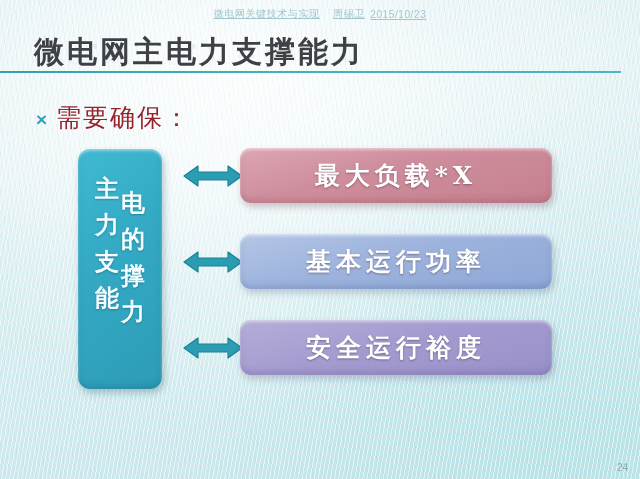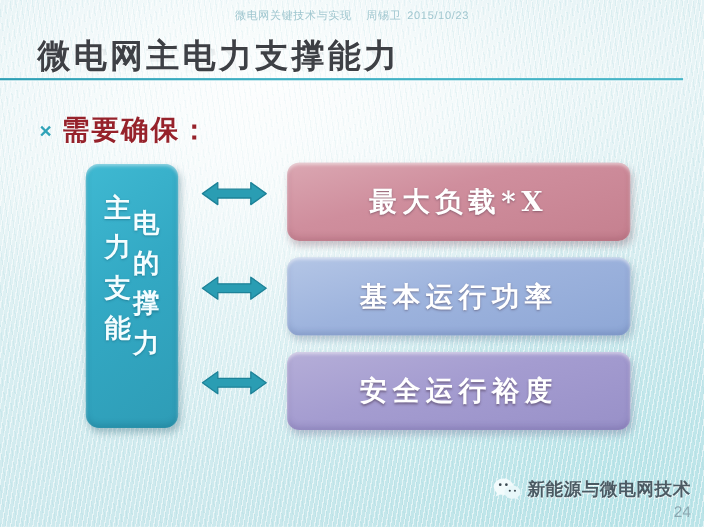--- a/index.html
+++ b/index.html
@@ -43,21 +43,21 @@
     position: absolute;
     top: 7px;
     left: 0;
     width: 100%;
     text-align: center;
     color: #9fc6cf;
     font-size: 10px;
     letter-spacing: 0.6px;
     white-space: nowrap;
   }
-  .header-line span { display: inline-block; vertical-align: middle; }
+  .header-line span { display: inline-block; vertical-align: middle; text-decoration: underline; }
   .hdr-title { margin-right: 10px; }
   .hdr-author { margin-right: 2px; }
   .hdr-date { font-family: "Liberation Sans", sans-serif; }
 
   
   .title-wrap {
     position: absolute;
     left: 22px;
     top: 36px;
     width: 600px;
@@ -111,21 +111,21 @@
     color: #2fa3b8;
     font-size: 19px;
     font-weight: 700;
     line-height: 1;
     margin-right: 9px;
     margin-top: 4px;
   }
   .bullet-text {
     font-family: "DejaVu Sans", "Liberation Sans", sans-serif;
     font-size: 25px;
-    font-weight: 700;
+    font-weight: 400;
     color: #96222b;
     letter-spacing: 2px;
     text-shadow: 0 1px 1px rgba(255,255,255,0.85);
   }
 
   
   .left-box {
     position: absolute;
     left: 78px;
     top: 149px;
@@ -159,23 +159,23 @@
     color: #f4fdff;
     line-height: 1.52;
     text-shadow: 0 1px 2px rgba(0,60,80,0.35);
   }
   .vcol-right { margin-top: 14px; margin-left: 1px; }
   .vcol-left { margin-top: 0px; margin-right: 1px; }
 
   
   .rbox {
     position: absolute;
-    left: 261px;
+    left: 240px;
     width: 312px;
-    height: 71px;
+    height: 55px;
     border-radius: 11px;
     display: flex;
     align-items: center;
     justify-content: center;
     font-family: "DejaVu Serif", "Liberation Serif", serif;
     font-size: 25px;
     font-weight: 700;
     letter-spacing: 5px;
     color: #ffffff;
     text-shadow: 0 1px 2px rgba(60,40,60,0.45);
@@ -236,21 +236,21 @@
     font-weight: 700;
     color: #4b5a63;
     letter-spacing: 0.5px;
     text-shadow: 0 1px 0 rgba(255,255,255,0.75);
   }
   .page-num {
     position: absolute;
     right: 12px;
     bottom: 6px;
     font-family: "Liberation Sans", sans-serif;
-    font-size: 14px;
+    font-size: 10px;
     color: #8aa6af;
   }
 </style>
 </head>
 <body>
 
 <div id="slide">
 
   <div id="texture"></div>
   <div id="glare"></div>
@@ -296,29 +296,16 @@
     <path d="M2 13 L16 3 L16 9 L46 9 L46 3 L60 13 L46 23 L46 17 L16 17 L16 23 Z" fill="#2a9db3" stroke="#1d8298" stroke-width="1.2" stroke-linejoin="round"></path>
   </svg>
   <svg class="arrow arrow3" viewBox="0 0 62 26">
     <path d="M2 13 L16 3 L16 9 L46 9 L46 3 L60 13 L46 23 L46 17 L16 17 L16 23 Z" fill="#2a9db3" stroke="#1d8298" stroke-width="1.2" stroke-linejoin="round"></path>
   </svg>
 
   <div class="rbox rbox1">最大负载*X</div>
   <div class="rbox rbox2">基本运行功率</div>
   <div class="rbox rbox3">安全运行裕度</div>
 
-  <div class="footer">
-    <svg class="wechat-icon" viewBox="0 0 32 28">
-      <ellipse cx="12" cy="11" rx="11" ry="9.2" fill="#f2fbfc"></ellipse>
-      <path d="M5 17 L3 22 L8.5 19.2 Z" fill="#f2fbfc"></path>
-      <circle cx="8.3" cy="8.6" r="1.5" fill="#3b4a52"></circle>
-      <circle cx="15.2" cy="8.6" r="1.5" fill="#3b4a52"></circle>
-      <ellipse cx="22" cy="17" rx="9" ry="7.4" fill="#e8f7f9"></ellipse>
-      <path d="M27.5 22 L29.5 26 L24.6 23.6 Z" fill="#e8f7f9"></path>
-      <circle cx="19" cy="15.4" r="1.2" fill="#3b4a52"></circle>
-      <circle cx="24.8" cy="15.4" r="1.2" fill="#3b4a52"></circle>
-    </svg>
-    <span class="footer-text">新能源与微电网技术</span>
-  </div>
 
   <div class="page-num">24</div>
 
 </div>
 
 </body></html>

